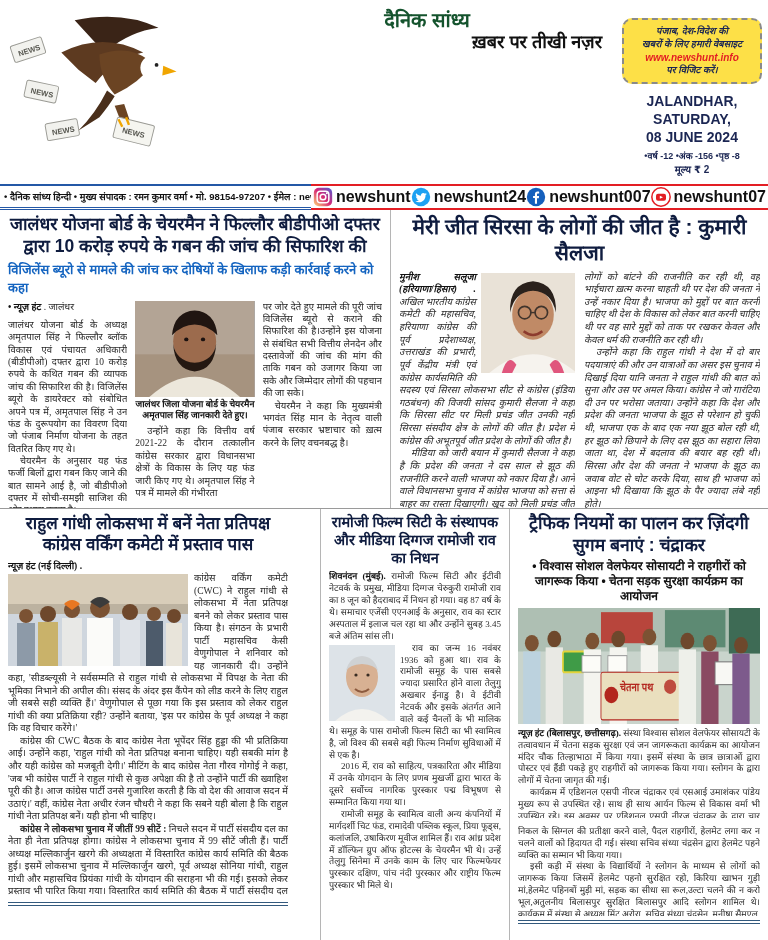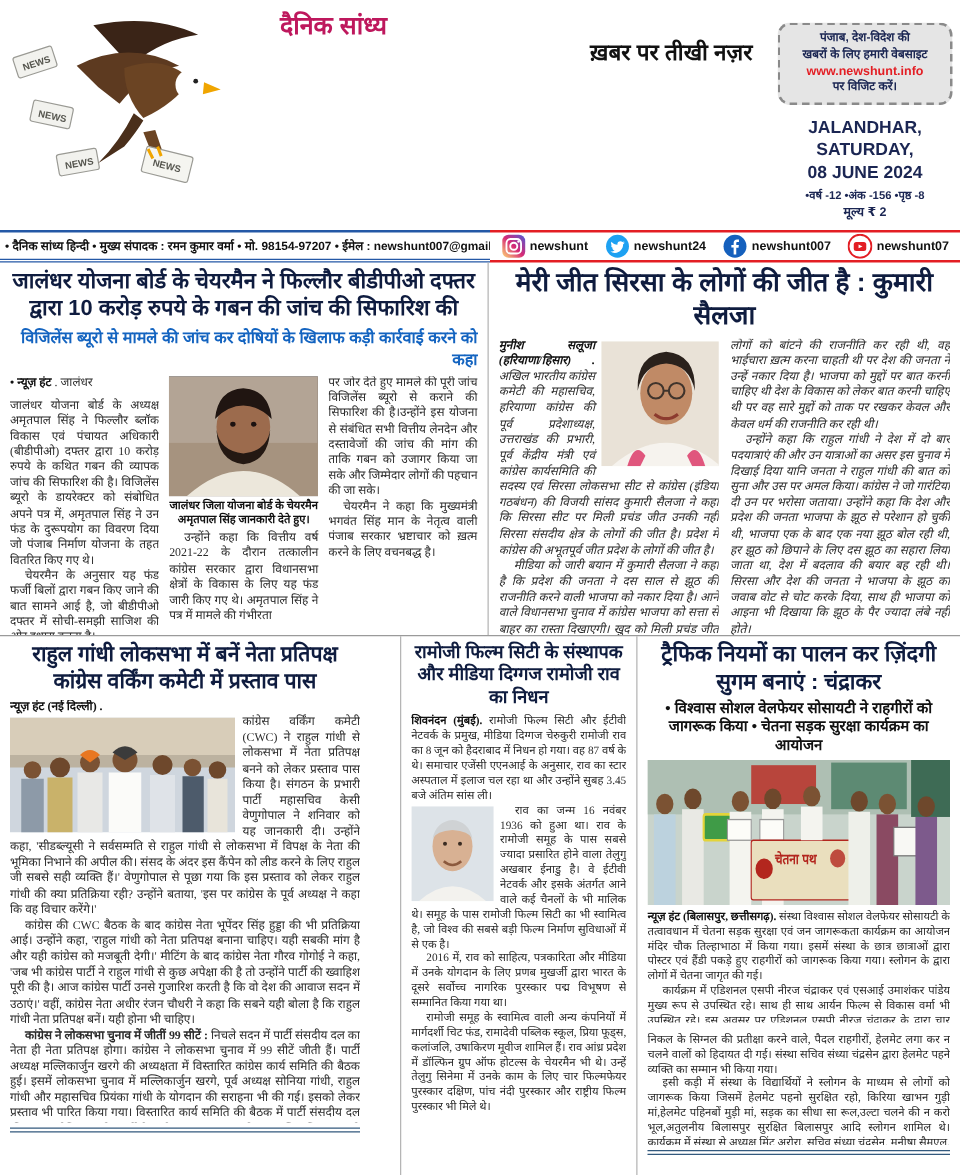--- a/index.html
+++ b/index.html
@@ -3,44 +3,44 @@
 <meta charset="utf-8">
 <style>
   * { margin:0; padding:0; box-sizing:border-box; }
   body { background:#888; font-family:"Liberation Sans","DejaVu Sans",sans-serif; }
   .page { width:768px; height:940px; background:#fff; position:relative; overflow:hidden; margin:0 auto; }
 
   
   .masthead { height:184px; position:relative; }
   .eagle { position:absolute; left:8px; top:14px; width:200px; height:158px; }
   .mast-center { position:absolute; left:210px; top:6px; width:420px; text-align:center; }
-  .tagline { color:#be185d; font-weight:bold; font-size:20px; text-align:left; padding-left:14px; }
+  .tagline { color:#14532d; font-weight:bold; font-size:20px; text-align:center; padding-left:14px; }
   .title { color:#e31e24; font-weight:bold; font-size:84px; line-height:1.02; letter-spacing:-1px; }
   .subtitle { color:#111; font-weight:bold; font-size:18px; text-align:right; padding-right:28px; margin-top:-4px; }
   .mast-right { position:absolute; right:6px; top:18px; width:140px; text-align:center; }
-  .promo-box { background:#e5e5e5; border:2px dashed #8a8a8a; border-radius:10px; padding:5px 4px; font-size:9.5px; font-weight:bold; color:#1b2653; line-height:1.35; }
+  .promo-box { background:#fde047; border:2px dashed #8a8a8a; border-radius:10px; padding:5px 4px; font-size:9.5px; font-weight:bold; color:#1b2653; line-height:1.35;font-style:italic; }
   .promo-box .url { color:#e31e24; font-size:10px; }
   .dateline { margin-top:8px; color:#1b2653; font-weight:bold; font-size:14px; line-height:1.3; }
   .edition { color:#1b2653; font-weight:bold; font-size:9px; margin-top:2px; }
   .price { color:#1b2653; font-weight:bold; font-size:10px; }
 
   
   .infobar { height:26px; display:flex; align-items:stretch; }
   .infobar-left { width:392px; border-top:2px solid #2458a6; border-bottom:3px double #2458a6; display:flex; align-items:center; padding-left:4px; font-size:9.5px; font-weight:bold; color:#111; white-space:nowrap; overflow:hidden; }
   .infobar-right { flex:1; border-top:2px solid #e31e24; border-bottom:2px solid #e31e24; display:flex; align-items:center; justify-content:space-around; padding:0 2px; }
   .social-item { display:flex; align-items:center; gap:3px; cursor:pointer; }
   .social-item svg { width:20px; height:20px; display:block; }
-  .handle { font-size:10px; font-weight:bold; color:#111; }
+  .handle { font-size:16px; font-weight:bold; color:#111; }
 
   
   .toprow { height:299px; display:flex; border-bottom:1px solid #9a9a9a; }
   .bottomrow { height:431px; display:flex; }
   .article { padding:4px 8px; overflow:hidden; position:relative; }
   .headline { color:#0f1c3f; font-weight:bold; text-align:center; line-height:1.25; }
-  .subhead-blue { color:#1464c0; font-weight:bold; text-align:right; font-size:13px; margin-top:2px; }
+  .subhead-blue { color:#1464c0; font-weight:bold; text-align:left; font-size:13px; margin-top:2px; }
   .bodytext { font-family:"Liberation Serif","DejaVu Serif",serif; color:#2b2b2b; text-align:justify; }
   .byline { font-weight:bold; color:#111; }
   .indent { text-indent:12px; }
   .caption { font-weight:bold; font-size:9px; text-align:center; line-height:1.3; color:#111; margin-top:2px; }
   .end-rule { height:4px; border-top:1px solid #33597d; border-bottom:1px solid #33597d; margin-top:4px; }
   .photo { display:block; }
 
   
   .a1 { width:390px; }
   .a1 .headline { font-size:17.5px; }

